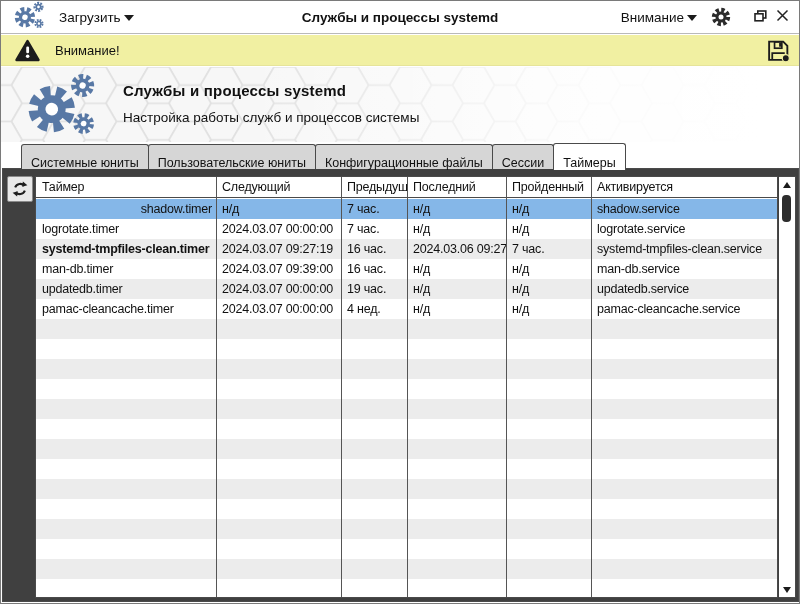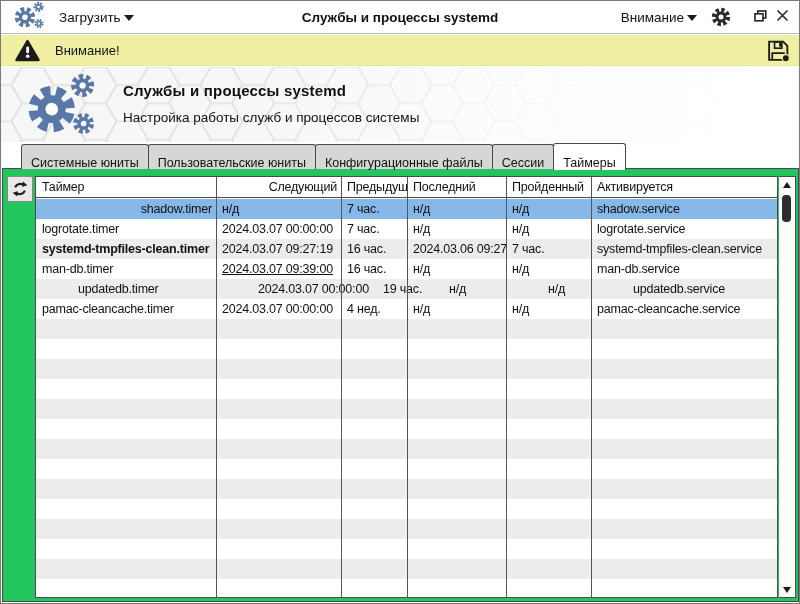--- a/index.html
+++ b/index.html
@@ -33,21 +33,21 @@
   #header-text { position:absolute; left:122px; top:15px; }
   #header-title { font-size:15px; font-weight:bold; letter-spacing:0.2px; }
   #header-sub { font-size:13.5px; margin-top:11px; }
 
   
   #tab-bar { position:absolute; left:20px; top:141px; height:27px; display:flex; align-items:flex-end; z-index:4; }
   .tab { height:25px; background:#d6d6d6; border:1px solid #4a4a4a; border-bottom:none; border-radius:3px 3px 0 0; margin-right:-1px; padding:6px 9px; font-size:12.5px; line-height:24px; white-space:nowrap; z-index:1; cursor:default; }
   .tab.active { background:#fff; height:27px; line-height:26px; margin-bottom:-1px; z-index:3; }
 
   
-  #panel { position:absolute; left:1px; top:167px; width:797px; height:434px; border:1px solid #4a4a4a; background:#22c55e; }
+  #panel { position:absolute; left:1px; top:167px; width:797px; height:434px; border:1px solid #4a4a4a; background:#404040; }
 
   #refresh-btn { position:absolute; left:4px; top:7px; width:26px; height:26px; border:1px solid #8a8a8a; border-radius:2px; background:#e9e9e9; display:flex; align-items:center; justify-content:center; cursor:default; }
 
   
   #timers-table { position:absolute; left:32px; top:7px; width:743px; height:422px; border:1px solid #4a4a4a; background:#fff; overflow:hidden; }
   #t-header { position:absolute; left:0; top:0; right:0; height:21px; display:flex; background:#fff; border-bottom:1px solid #4a4a4a; z-index:2; }
   #t-header .t-cell { line-height:20px; }
   #t-body { position:absolute; left:0; top:22px; right:0; bottom:0;
     background:repeating-linear-gradient(to bottom, #ececec 0px, #ececec 20px, #ffffff 20px, #ffffff 40px); }
   .t-row { position:absolute; left:0; right:0; height:20px; display:flex; }
@@ -185,21 +185,21 @@
         <path d="M4.6 8.3 A6.2 6.2 0 0 1 15 6.4" fill="none" stroke="#1e1e1e" stroke-width="2.3"></path>
         <polygon points="13.2,1.6 18.2,5.8 12.4,7.6" fill="#1e1e1e"></polygon>
         <path d="M15.4 11.7 A6.2 6.2 0 0 1 5 13.6" fill="none" stroke="#1e1e1e" stroke-width="2.3"></path>
         <polygon points="6.8,18.4 1.8,14.2 7.6,12.4" fill="#1e1e1e"></polygon>
       </svg>
     </div>
 
     <div id="timers-table">
       <div id="t-header">
           <div class="t-cell" style="width: 180px;">Таймер</div>
-          <div class="t-cell" style="width: 125px; text-align: right;">Следующий</div>
+          <div class="t-cell" style="width: 125px;">Следующий</div>
           <div class="t-cell" style="width: 66px;">Предыдущий</div>
           <div class="t-cell" style="width: 99px;">Последний</div>
           <div class="t-cell" style="width: 85px;">Пройденный</div>
           <div class="t-cell" style="width: 186px;">Активируется</div>
         </div>
       <div id="t-body">
           <div class="t-row selected" style="top: 0px;">
             <div class="t-cell" style="width: 180px; text-align: right;">shadow.timer</div>
             <div class="t-cell" style="width: 125px;">н/д</div>
             <div class="t-cell" style="width: 66px;">7 час.</div>
@@ -218,28 +218,28 @@
           <div class="t-row" style="top: 40px;">
             <div class="t-cell" style="width: 180px; font-weight: bold;">systemd-tmpfiles-clean.timer</div>
             <div class="t-cell" style="width: 125px;">2024.03.07 09:27:19</div>
             <div class="t-cell" style="width: 66px;">16 час.</div>
             <div class="t-cell" style="width: 99px;">2024.03.06 09:27:19</div>
             <div class="t-cell" style="width: 85px;">7 час.</div>
             <div class="t-cell" style="width: 186px;">systemd-tmpfiles-clean.service</div>
           </div>
           <div class="t-row" style="top: 60px;">
             <div class="t-cell" style="width: 180px;">man-db.timer</div>
-            <div class="t-cell" style="width: 125px; text-decoration: underline;">2024.03.07 09:39:00</div>
+            <div class="t-cell" style="width: 125px;">2024.03.07 09:39:00</div>
             <div class="t-cell" style="width: 66px;">16 час.</div>
             <div class="t-cell" style="width: 99px;">н/д</div>
             <div class="t-cell" style="width: 85px;">н/д</div>
             <div class="t-cell" style="width: 186px;">man-db.service</div>
           </div>
           <div class="t-row" style="top: 80px;">
-            <div class="t-cell" style="width: 180px; margin-left: 36px;">updatedb.timer</div>
+            <div class="t-cell" style="width: 180px;">updatedb.timer</div>
             <div class="t-cell" style="width: 125px;">2024.03.07 00:00:00</div>
             <div class="t-cell" style="width: 66px;">19 час.</div>
             <div class="t-cell" style="width: 99px;">н/д</div>
             <div class="t-cell" style="width: 85px;">н/д</div>
             <div class="t-cell" style="width: 186px;">updatedb.service</div>
           </div>
           <div class="t-row" style="top: 100px;">
             <div class="t-cell" style="width: 180px;">pamac-cleancache.timer</div>
             <div class="t-cell" style="width: 125px;">2024.03.07 00:00:00</div>
             <div class="t-cell" style="width: 66px;">4 нед.</div>

